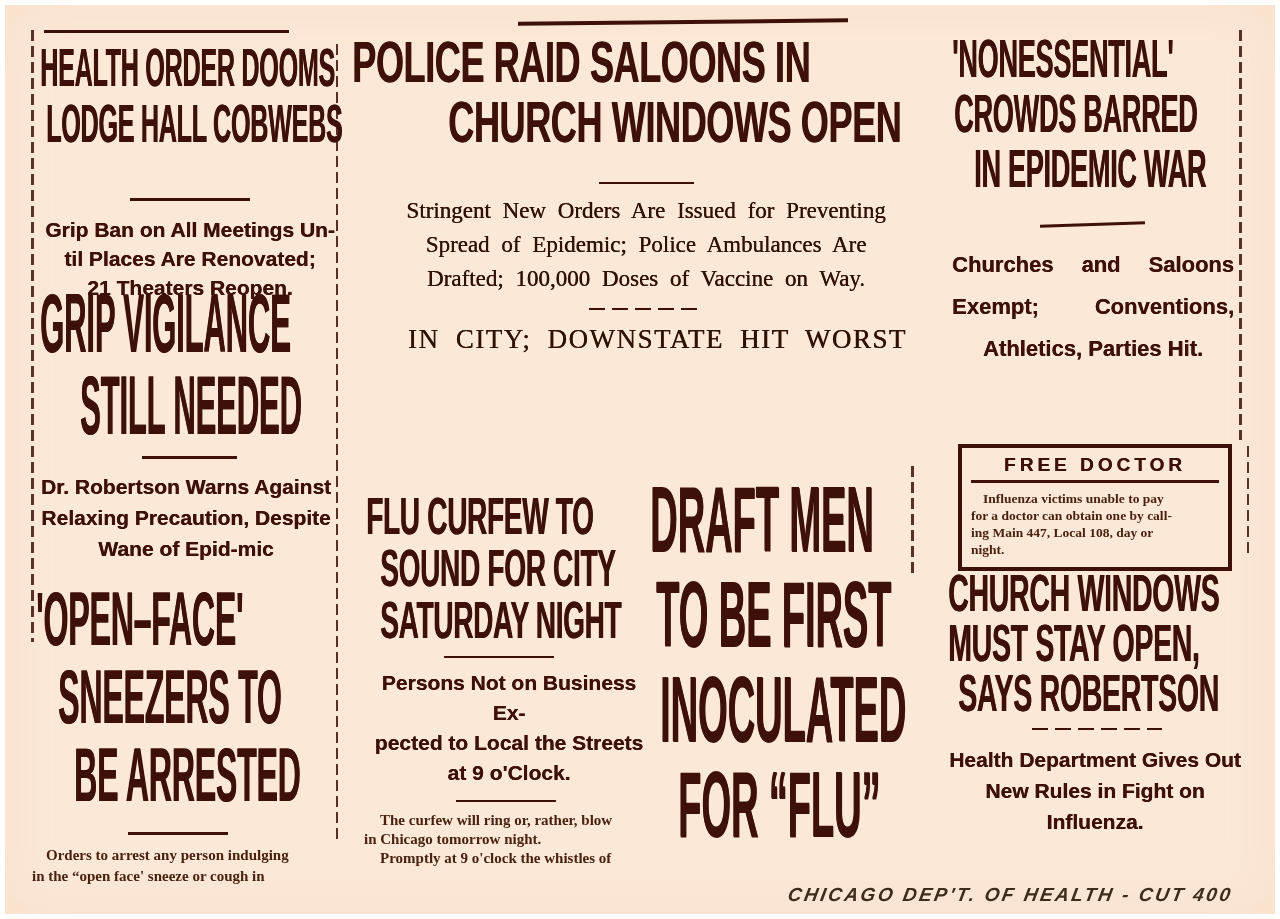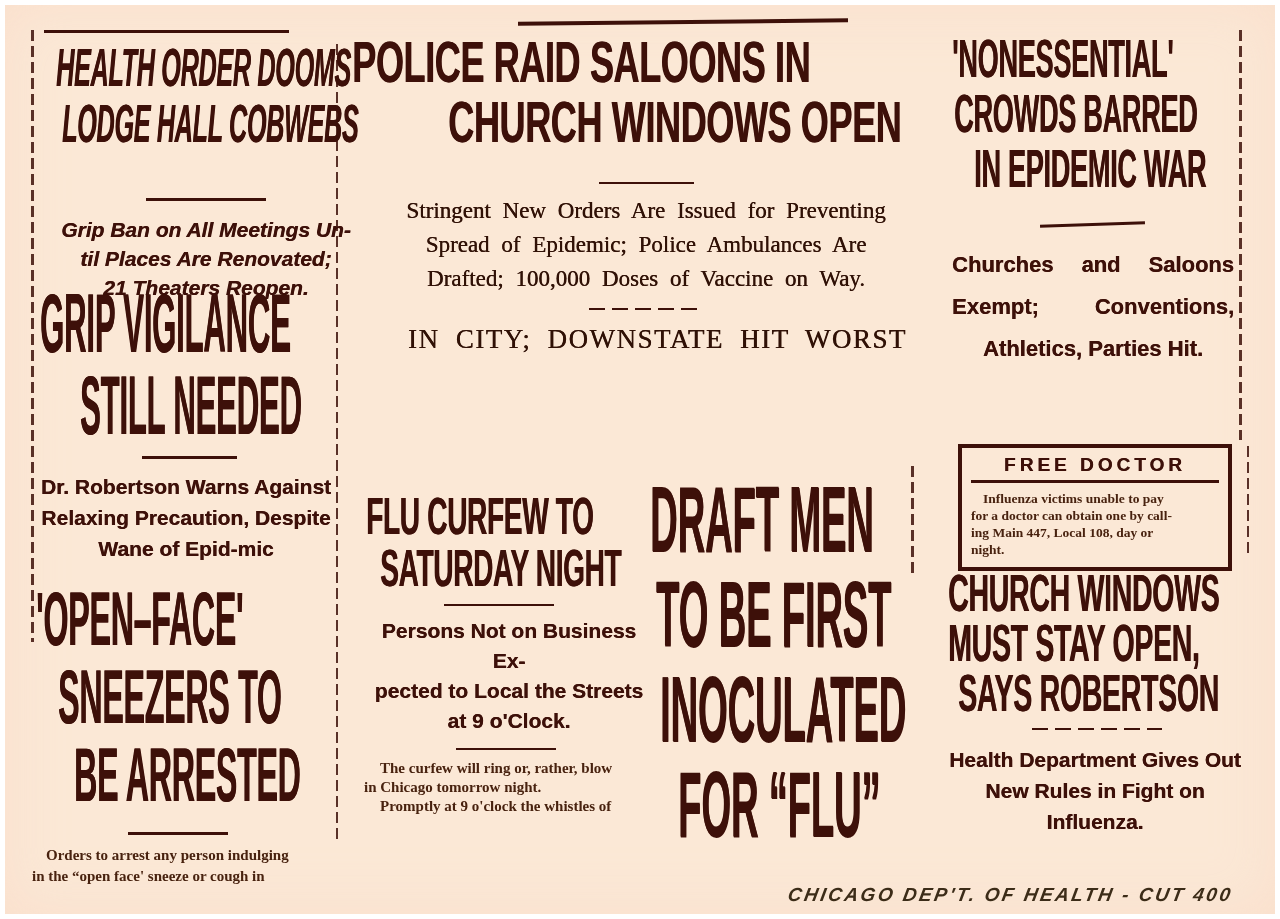--- a/index.html
+++ b/index.html
@@ -46,21 +46,21 @@
 <div class="page">
 
   <div class="rule-v" style="left:31px;top:30px;height:612px;"></div>
   <div class="rule-v" style="left:336px;top:44px;height:796px;width:2px;"></div>
   <div class="rule-v" style="left:1239px;top:30px;height:410px;"></div>
   <div class="rule-v" style="left:911px;top:466px;height:112px;"></div>
   <div class="rule-v" style="left:1247px;top:446px;height:108px;width:2px;"></div>
   <div class="rule-h" style="position:absolute;left:44px;top:30px;width:245px;"></div>
   <div class="rule-h" style="position:absolute;left:518px;top:20px;width:330px;height:4px;transform:rotate(-0.6deg);"></div>
 
-  <div class="art" style="left:56px;top:42px;width:300px;font-style:italic;">
+  <div class="art" style="left:40px;top:42px;width:300px;">
     <div class="hl" style="height:56px;">
       <span class="ht" style="font-size:40px;transform:scale(0.63,1.32);">HEALTH ORDER DOOMS</span>
     </div>
     <div class="hl" style="height:56px;margin-left:6px;">
       <span class="ht" style="font-size:40px;transform:scale(0.63,1.32);">LODGE HALL COBWEBS</span>
     </div>
     <div class="rule-h" style="width:120px;margin:44px auto 0;"></div>
     <div class="deck center" style="font-size:21px;line-height:29px;margin-top:14px;">
       <div>Grip Ban on All Meetings Un-</div>
       <div>til Places Are Renovated;</div>
@@ -115,20 +115,23 @@
     </div>
     <div class="rule-dash" style="width:115px;margin:12px auto 0;"></div>
     <div class="serif inky" style="font-size:27px;line-height:38px;letter-spacing:1.5px;margin-top:10px;word-spacing:8px;">
       <div style="margin-left:58px;">IN CITY; DOWNSTATE HIT WORST</div>
     </div>
   </div>
 
   <div class="art" style="left:364px;top:492px;width:290px;">
     <div class="hl" style="height:52px;margin-left:2px;">
       <span class="ht" style="font-size:38px;transform:scale(0.74,1.35);">FLU CURFEW TO</span>
+    </div>
+    <div class="hl" style="height:52px;margin-left:16px;">
+      <span class="ht" style="font-size:38px;transform:scale(0.74,1.35);">SOUND FOR CITY</span>
     </div>
     <div class="hl" style="height:52px;margin-left:16px;">
       <span class="ht" style="font-size:38px;transform:scale(0.74,1.35);">SATURDAY NIGHT</span>
     </div>
     <div class="rule-h" style="width:110px;height:2px;margin:8px 0 0 80px;"></div>
     <div class="deck center" style="font-size:21px;line-height:30px;margin-top:10px;">
       <div>Persons Not on Business Ex-</div>
       <div>pected to Local the Streets</div>
       <div>at 9 o'Clock.</div>
     </div>

